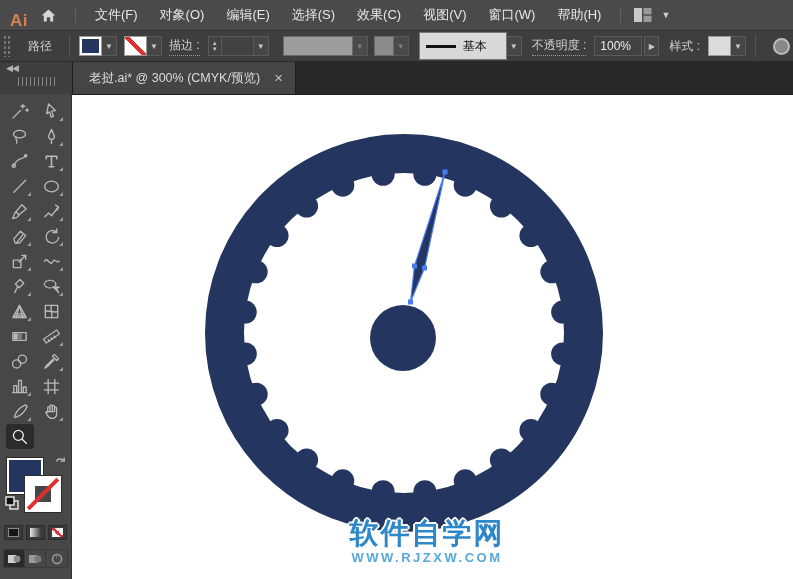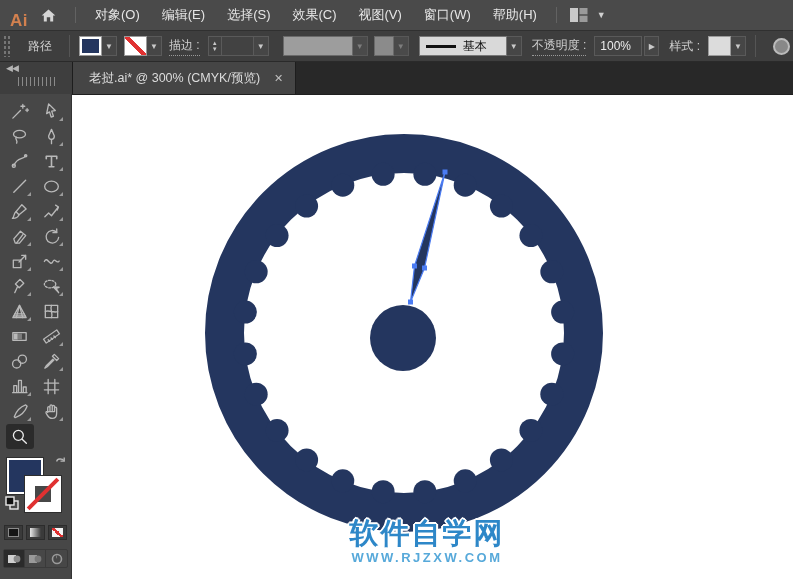--- a/index.html
+++ b/index.html
@@ -32,21 +32,21 @@
   .strokesw { background:
       linear-gradient(45deg, transparent 43%, #e03131 43%, #e03131 57%, transparent 57%), #fff; }
   .chevbox { width: 15px; height: 20px; display: flex; align-items: center; justify-content: center;
     color: #c9c9c9; font-size: 8px; background: #464646; border: 1px solid #5a5a5a; border-left: none; }
   .stepper { width: 14px; height: 20px; border: 1px solid #5a5a5a; display: flex; flex-direction: column;
     align-items: center; justify-content: center; font-size: 6px; color: #c9c9c9; line-height: 6px; background: #424242; }
   .combo-empty { width: 32px; height: 20px; background: #424242; border: 1px solid #5a5a5a; border-left: none; }
   .profile-box { width: 70px; height: 20px; background: #9d9d9d; border: 1px solid #6a6a6a; }
   .chev-dis { background: #4a4a4a; color: #7d7d7d; border-color: #585858; }
   .minisw-dis { width: 20px; height: 20px; background: #8b8b8b; border: 1px solid #6a6a6a; }
-  .brush-field { width: 88px; height: 20px; background: #d9d9d9; color: #111; display: flex;
+  .brush-field { width: 88px; height: 28px; background: #d9d9d9; color: #111; display: flex;
     align-items: center; gap: 7px; padding: 0 6px; border: 1px solid #777; }
   .brush-line { width: 30px; height: 3px; background: #111; }
   .opac-field { width: 48px; height: 20px; border: 1px solid #5a5a5a; background: #424242;
     color: #ececec; display: flex; align-items: center; padding-left: 5px; margin-right: 2px; }
   .fwd-btn { width: 15px; height: 20px; background: #464646; border: 1px solid #5a5a5a;
     display: flex; align-items: center; justify-content: center; color: #c9c9c9; font-size: 8px; }
   .stylesw { width: 23px; height: 20px; background: #dcdcdc; border: 1px solid #9a9a9a; }
   .panel-circle { width: 17px; height: 17px; border-radius: 50%; background: #888; border: 2px solid #bbb;
     margin-left: 8px; flex: none; }
 
@@ -112,20 +112,21 @@
 
 <div class="menubar">
   <span class="ai-logo">Ai</span>
   <span class="home-btn">
     <svg width="17" height="17" viewBox="0 0 20 20">
         <path d="M10 3 L18 10 H15.5 V17 H12 V12 H8 V17 H4.5 V10 H2 Z" fill="#d6d6d6"></path>
       </svg>
   </span>
   <span class="vsep"></span>
   <nav id="menu-list" style="display:flex">
+      <span class="menu-item">文件(F)</span>
       <span class="menu-item">对象(O)</span>
       <span class="menu-item">编辑(E)</span>
       <span class="menu-item">选择(S)</span>
       <span class="menu-item">效果(C)</span>
       <span class="menu-item">视图(V)</span>
       <span class="menu-item">窗口(W)</span>
       <span class="menu-item">帮助(H)</span>
     </nav>
   <span class="vsep"></span>
   <span class="ws-btn">

